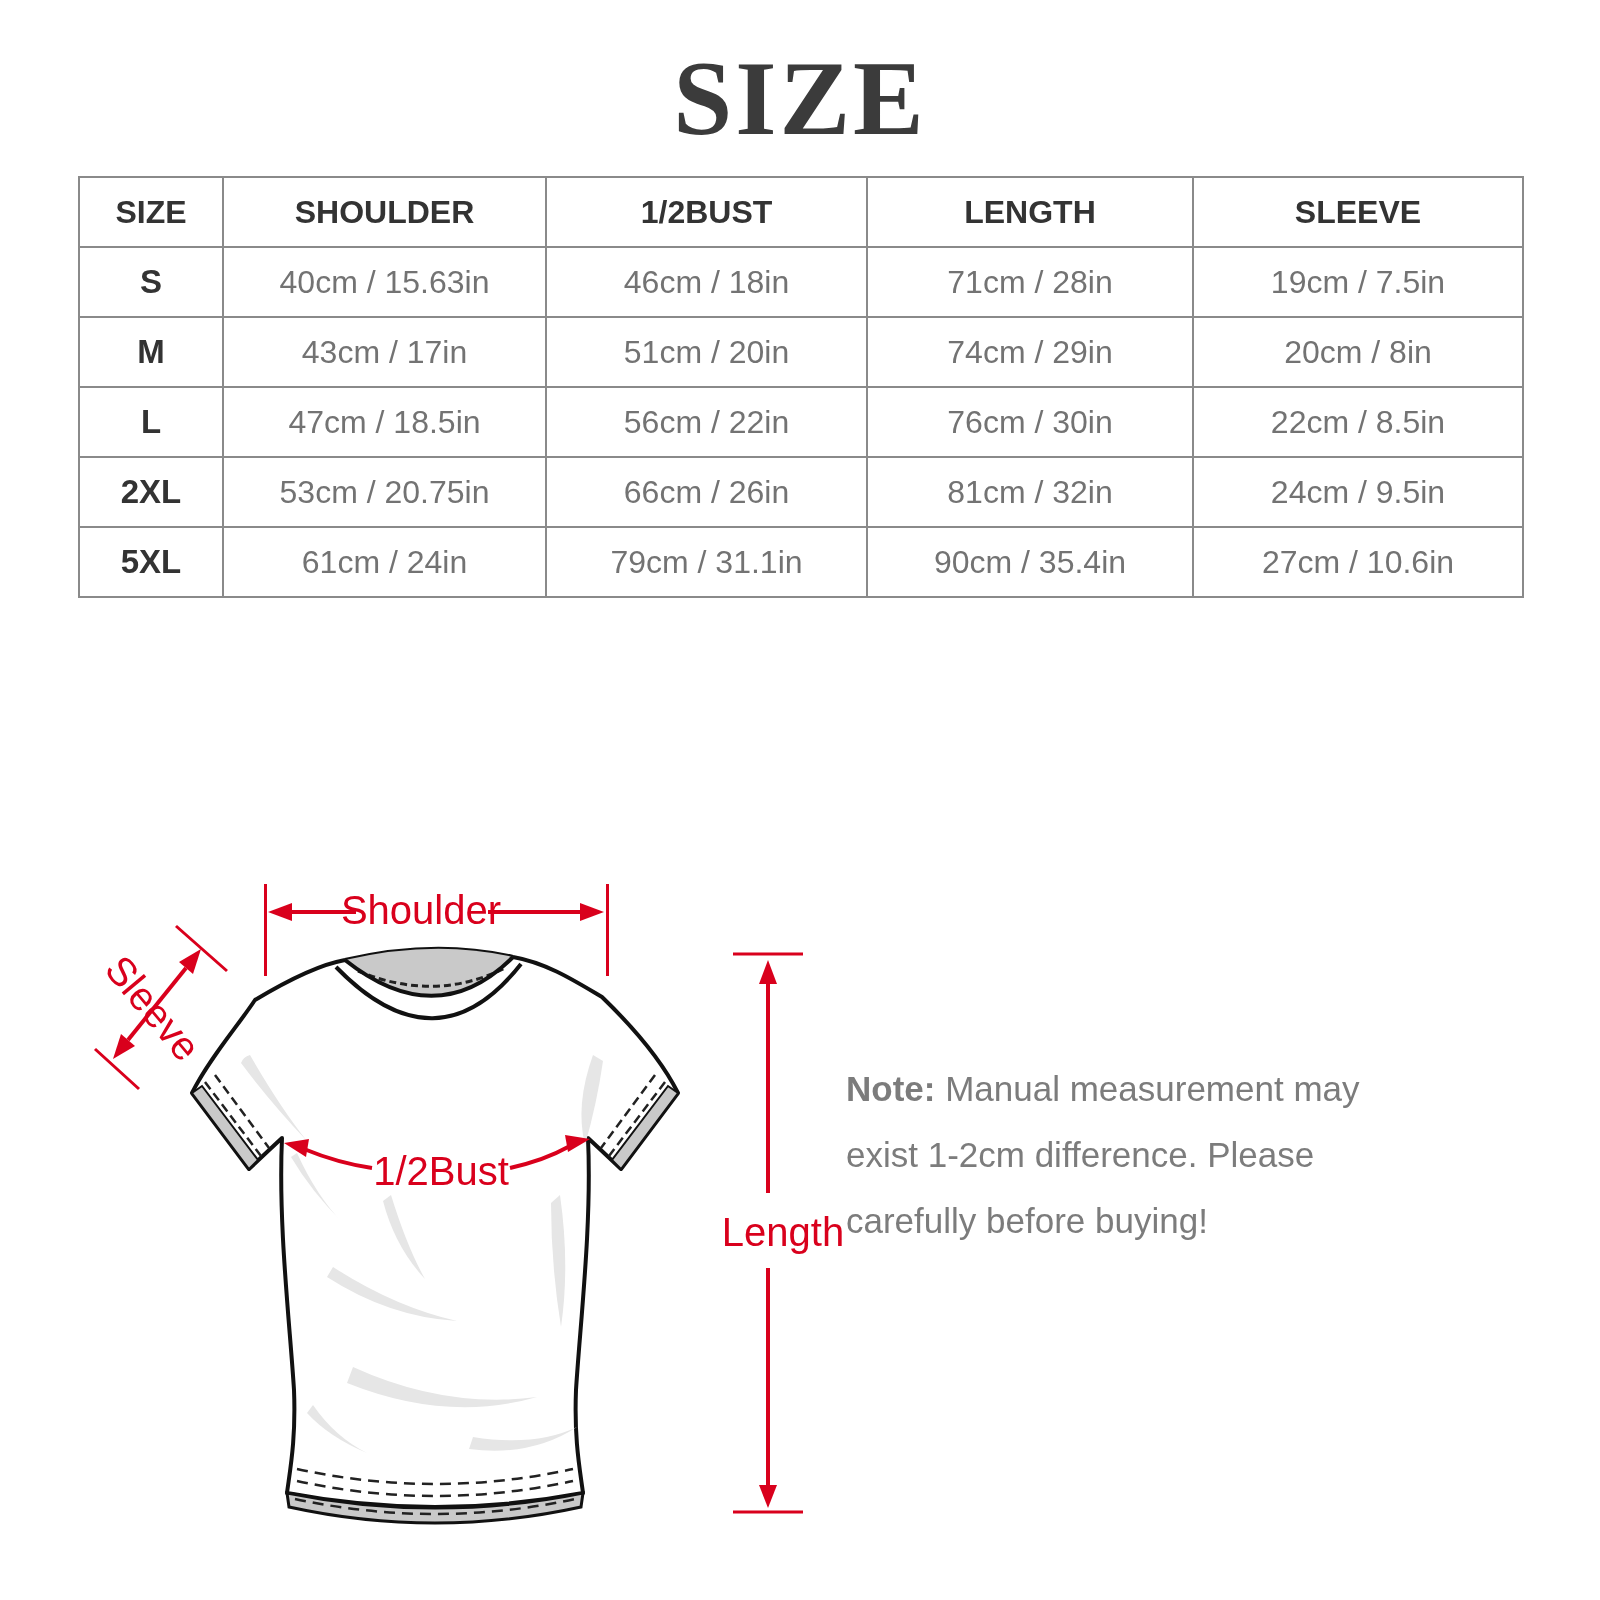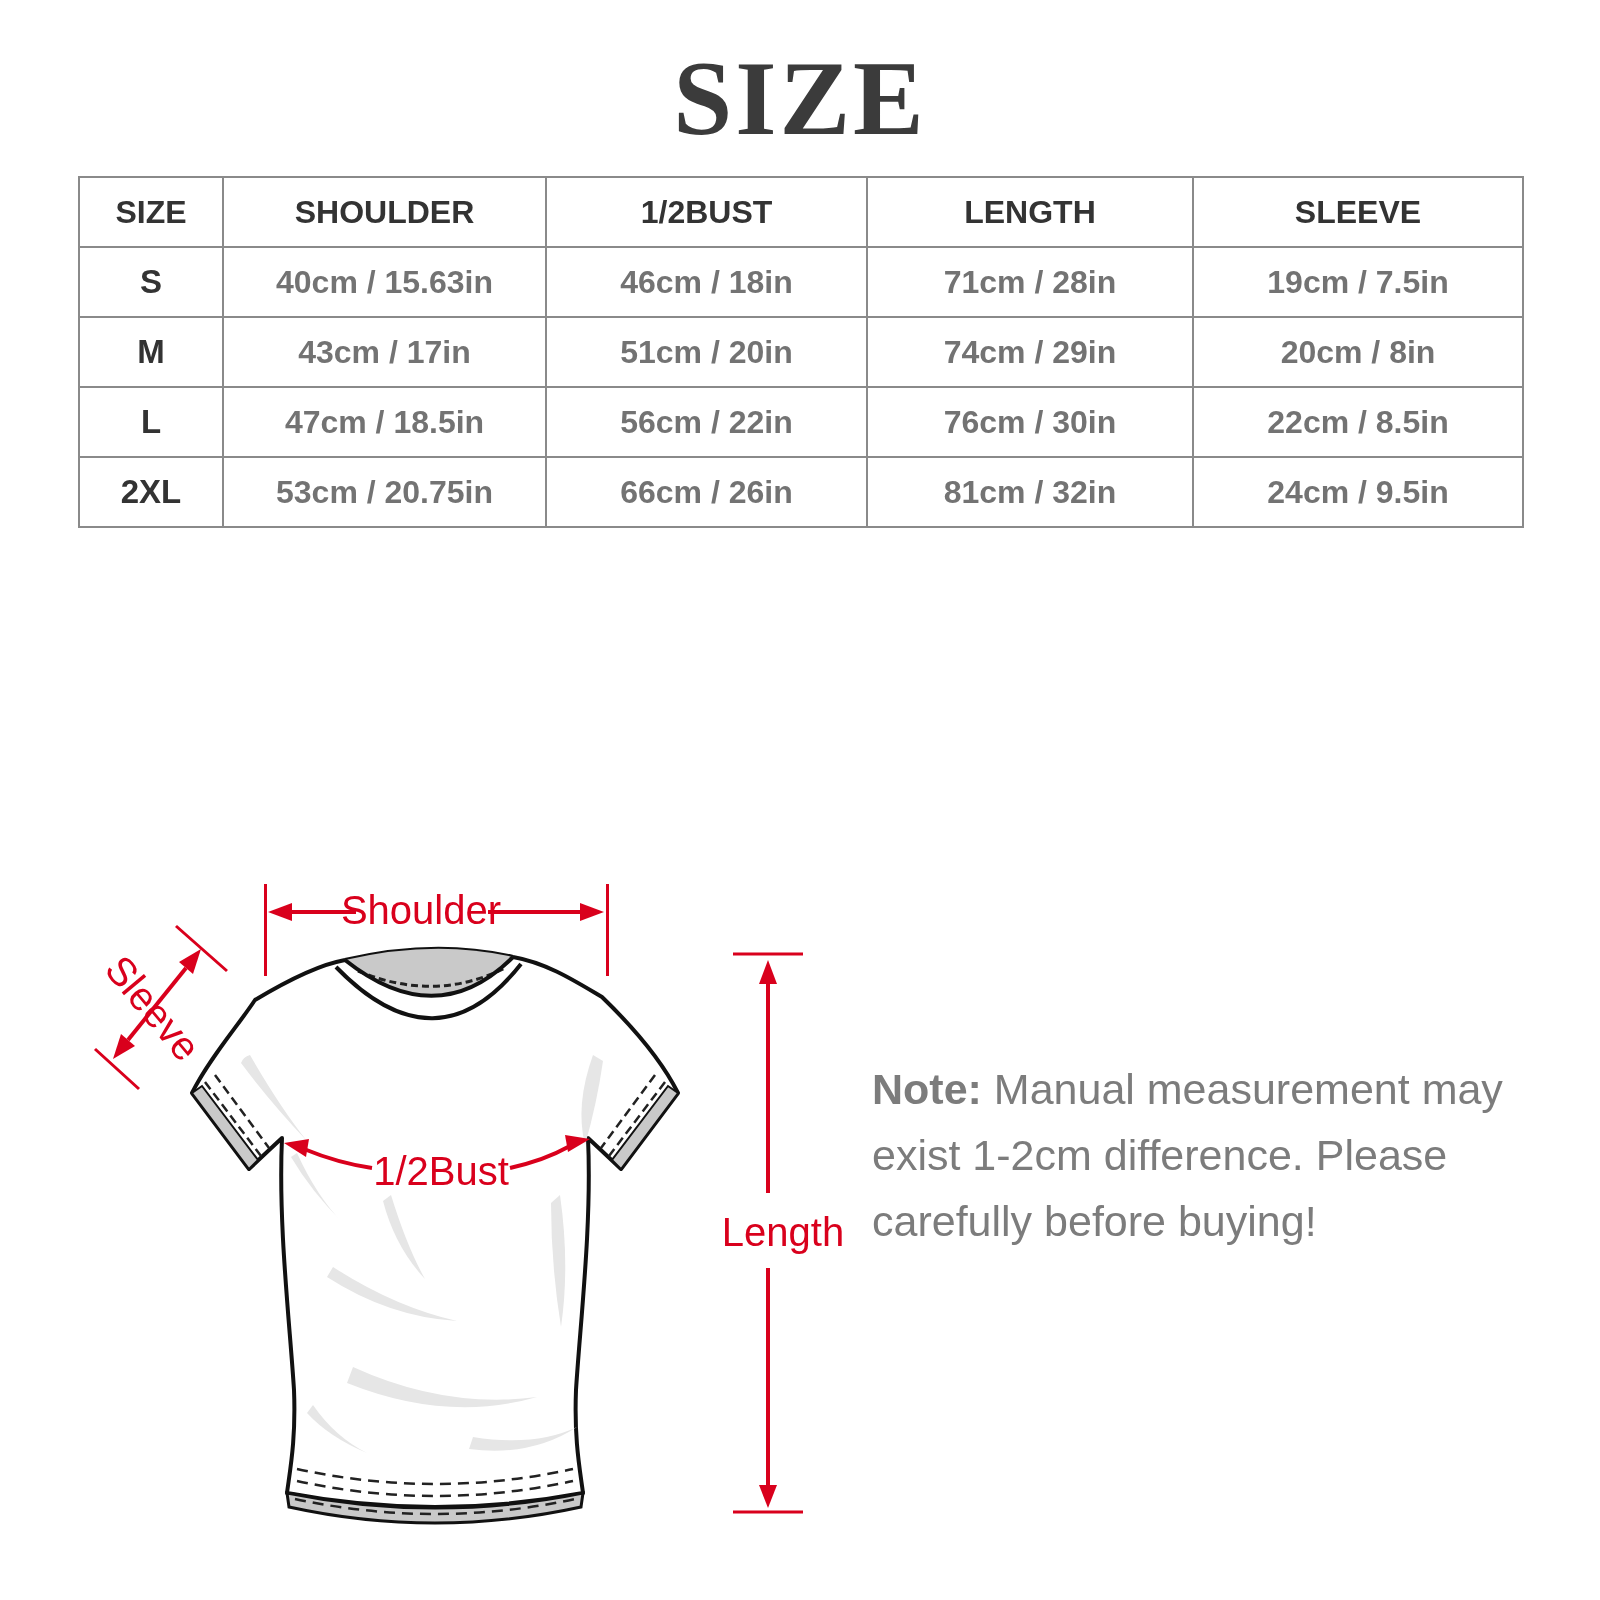--- a/index.html
+++ b/index.html
@@ -16,34 +16,34 @@
   table.size-table{
     position:absolute;left:78px;top:176px;width:1444px;
     border-collapse:collapse;table-layout:fixed;background:#fff;
   }
   table.size-table th,table.size-table td{
     border:2px solid var(--grid);height:70px;text-align:center;vertical-align:middle;
     padding:0;white-space:nowrap;
   }
   table.size-table thead th{font-size:32px;font-weight:bold;color:var(--ink);}
   table.size-table tbody th{font-size:33px;font-weight:bold;color:var(--ink);}
-  table.size-table tbody td{font-size:32px;font-weight:bold;color:var(--muted);}
+  table.size-table tbody td{font-size:32px;font-weight:normal;color:var(--muted);}
 
   .tshirt-svg{position:absolute;left:155px;top:935px;width:590px;height:600px;}
   .overlay-svg{position:absolute;left:0;top:860px;width:1600px;height:700px;pointer-events:none;}
 
   .red-label{
     position:absolute;color:var(--accent);font-size:40px;line-height:1;
     white-space:nowrap;transform:translate(-50%,-50%);
   }
   .red-label.rot{transform:translate(-50%,-50%) rotate(50deg);}
 
   .note-block{
-    position:absolute;left:872px;top:1056px;width:640px;
-    font-size:43px;line-height:66px;color:var(--note);
+    position:absolute;left:846px;top:1056px;width:640px;
+    font-size:35px;line-height:66px;color:var(--note);
   }
   .note-block .note-label{font-weight:bold;}
 
   .red-stroke{stroke:var(--accent);fill:none;}
   .red-fill{fill:var(--accent);stroke:none;}
 </style>
 </head>
 <body>
 
 <div class="page-title">SIZE</div>
@@ -86,20 +86,27 @@
         <td>56cm / 22in</td>
         <td>76cm / 30in</td>
         <td>22cm / 8.5in</td>
       </tr>
       <tr>
         <th>2XL</th>
         <td>53cm / 20.75in</td>
         <td>66cm / 26in</td>
         <td>81cm / 32in</td>
         <td>24cm / 9.5in</td>
+      </tr>
+      <tr>
+        <th>5XL</th>
+        <td>61cm / 24in</td>
+        <td>79cm / 31.1in</td>
+        <td>90cm / 35.4in</td>
+        <td>27cm / 10.6in</td>
       </tr>
     </tbody>
 </table>
 
 <svg class="tshirt-svg" viewBox="0 0 590 600" xmlns="http://www.w3.org/2000/svg">
 
   <path d="M100,65
            C130,47 162,30 190,25
            Q280,4 358,22
            C392,28 420,46 447,62

